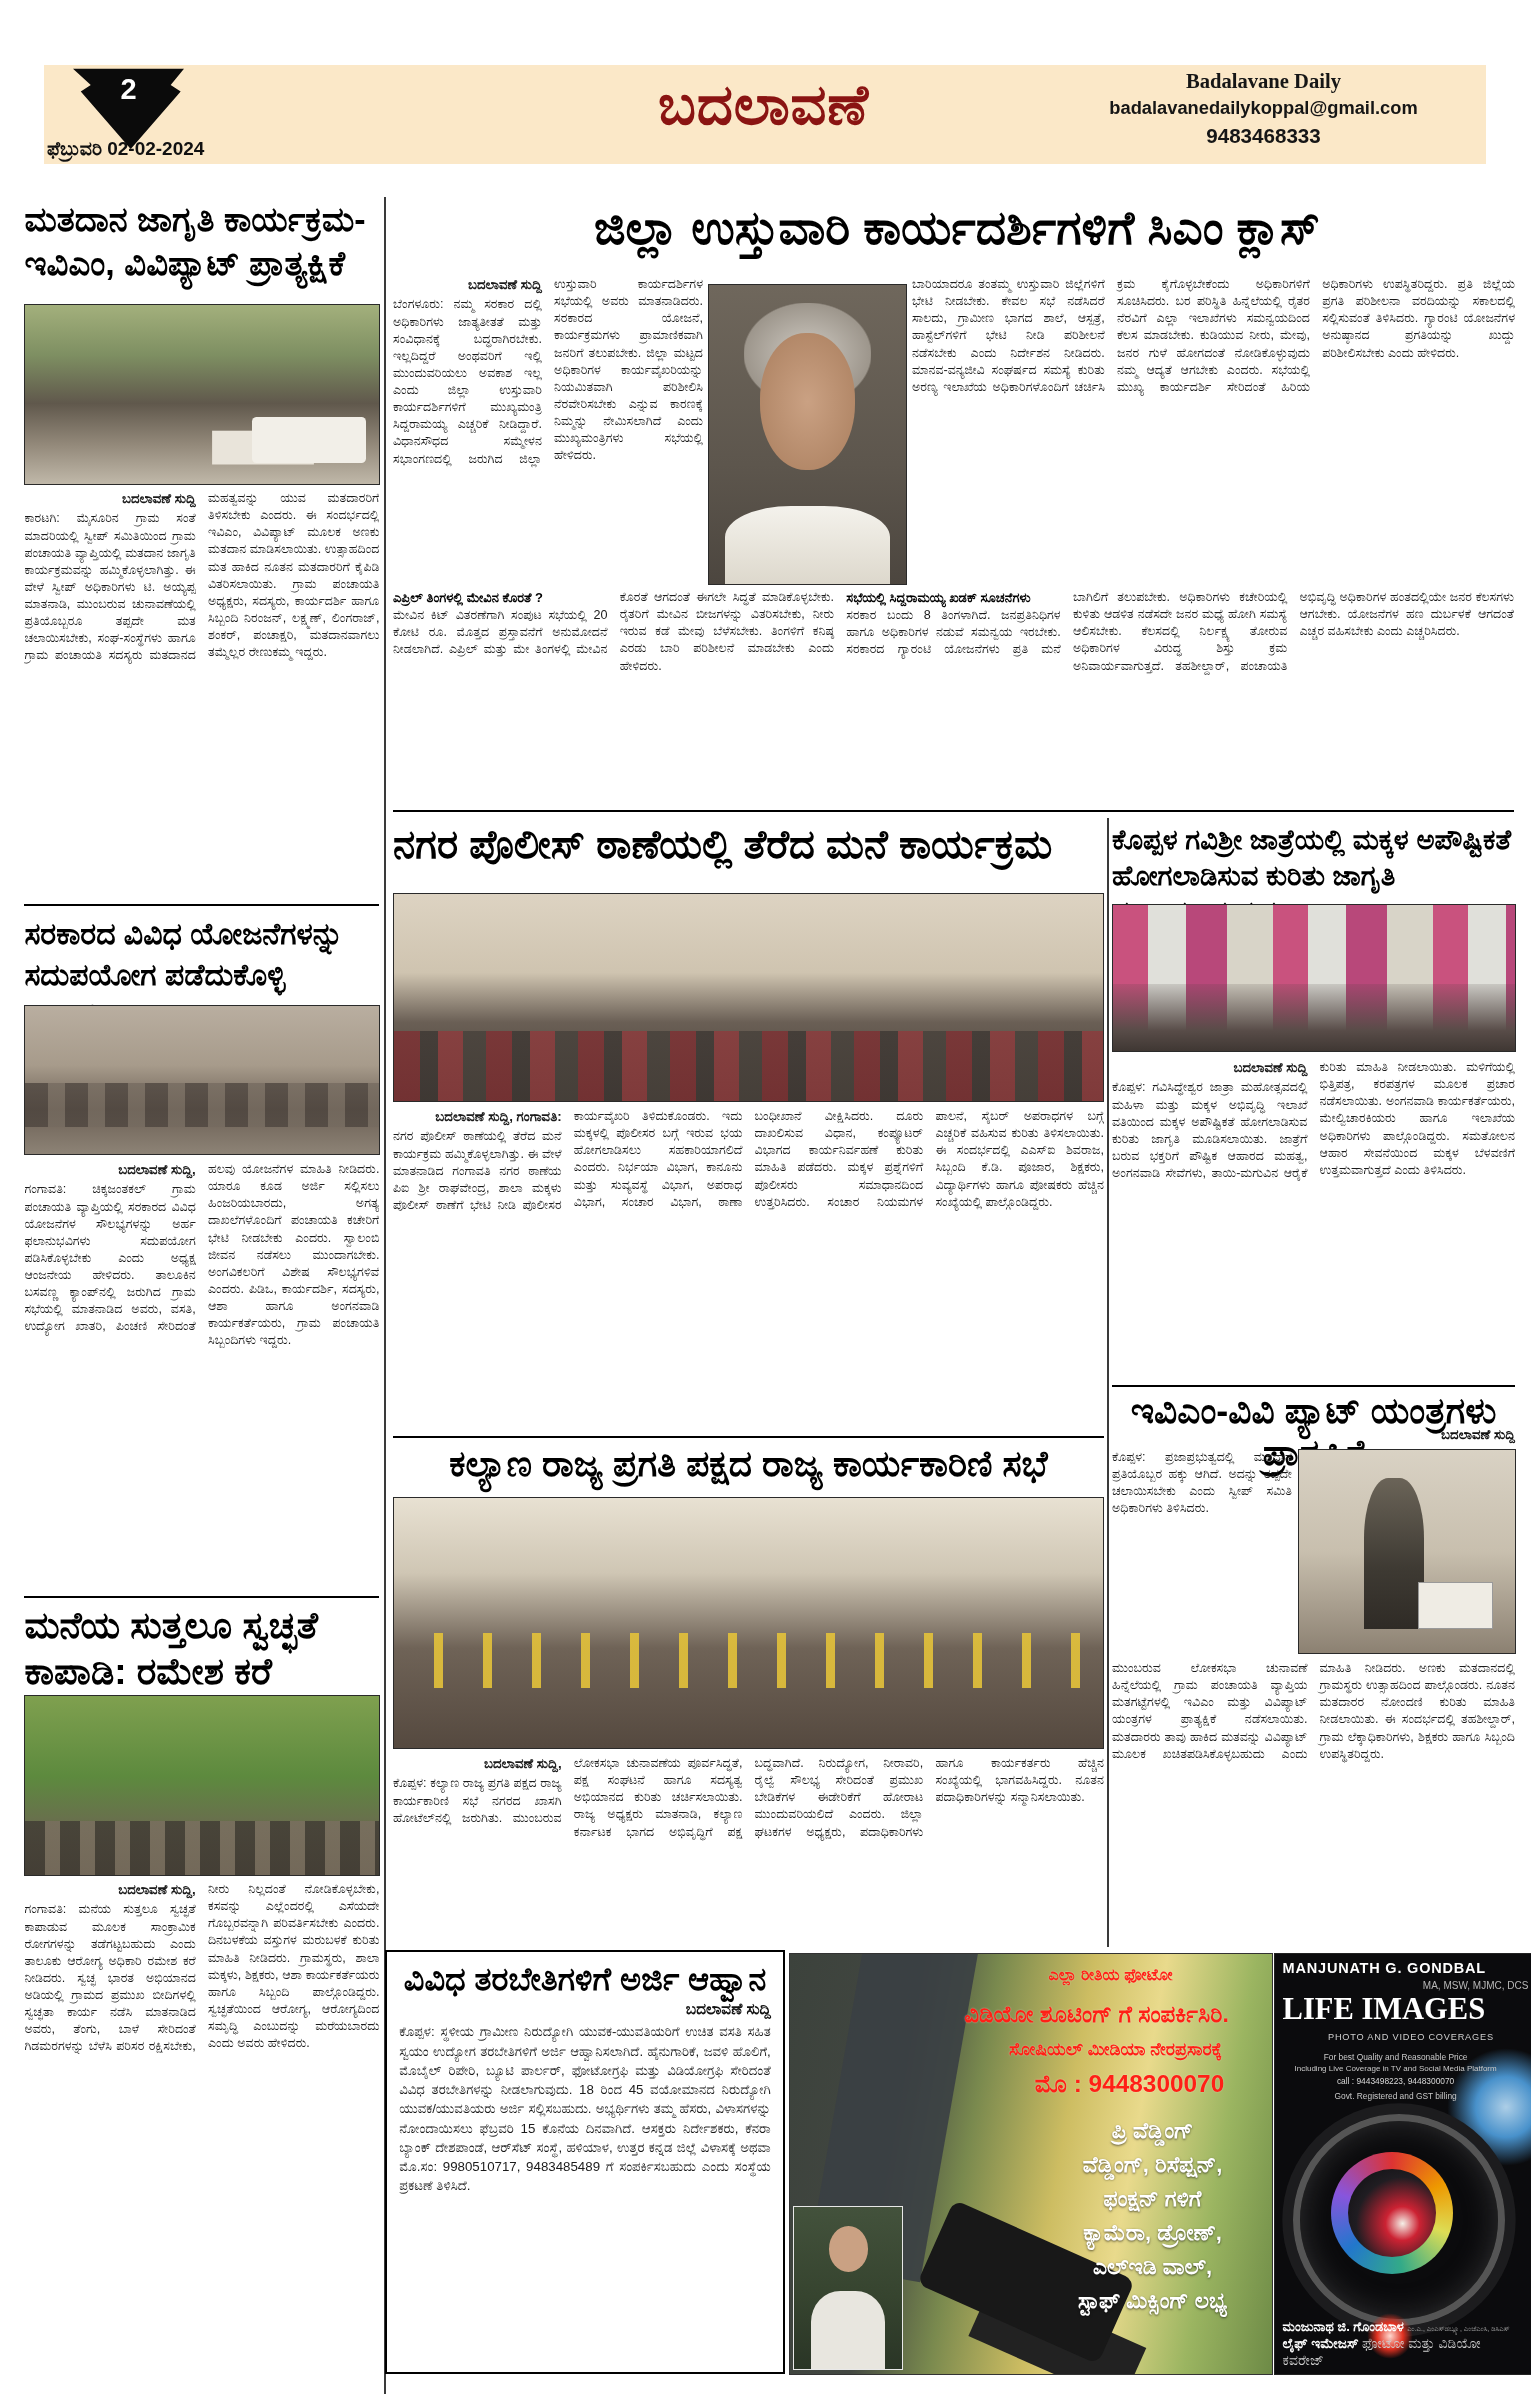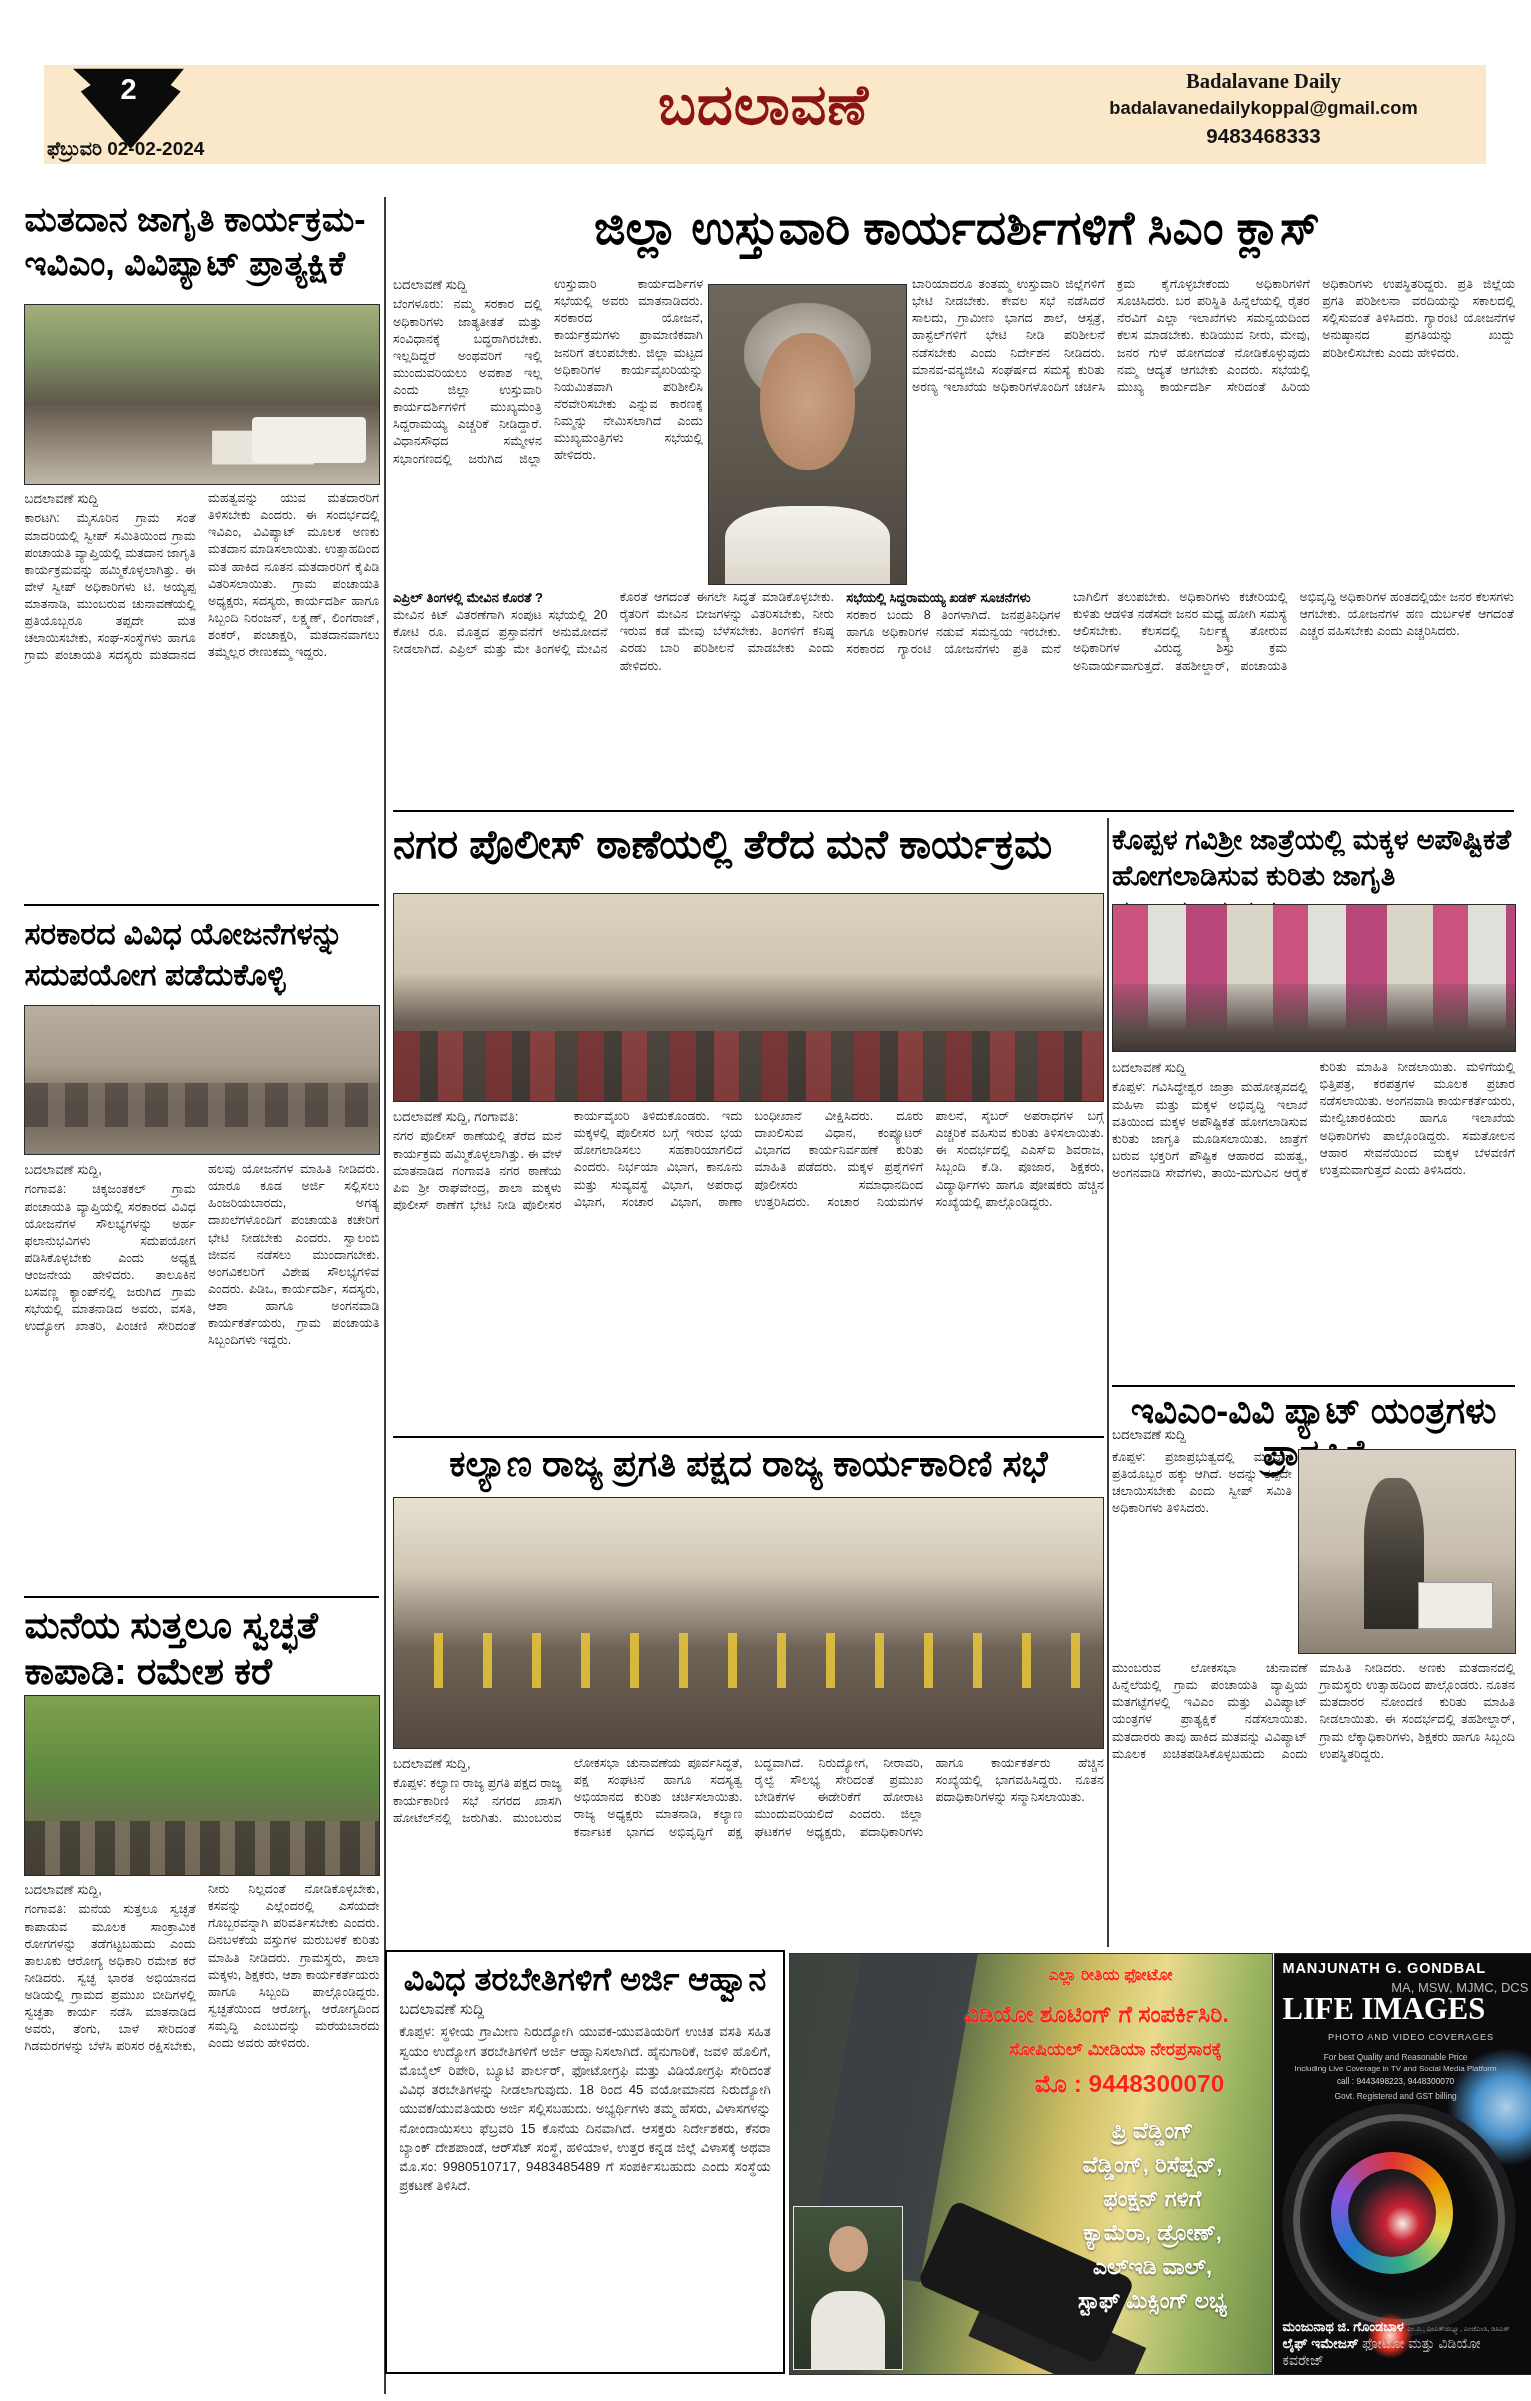--- a/index.html
+++ b/index.html
@@ -6,21 +6,21 @@
   .page{position:relative;width:1532px;height:2401px;background:#ffffff;
         font-family:"Liberation Sans","DejaVu Sans",sans-serif;color:#111;overflow:hidden;}
   .abs{position:absolute;}
   .hl{font-weight:700;color:#000;}
   .center{text-align:center;}
   .bodytxt{font-size:12.6px;line-height:1.36;color:#1b1b1b;text-align:justify;overflow:hidden;}
   .c2{column-count:2;column-gap:12.2px;}
   .c3{column-count:3;column-gap:12.2px;}
   .c4{column-count:4;column-gap:12.2px;}
   .c5{column-count:5;column-gap:12.2px;}
-  .byline{font-weight:400;text-align:left;font-size:13.3px;margin-bottom:2.3px;}
+  .byline{font-weight:700;text-align:right;font-size:13.3px;margin-bottom:2.3px;}
   .photo{position:absolute;border:0.8px solid #2a2a2a;overflow:hidden;}
   .rule{position:absolute;background:#000;}
   
   .band{position:absolute;left:44px;top:65px;width:1442px;height:99px;background:#fbe8c8;}
   .tri{position:absolute;left:73px;top:67px;width:111px;height:82px;background:#0b0b0b;
        clip-path:polygon(0% 2%,100% 2%,88% 22%,97% 30%,52% 100%,7% 30%,16% 22%);}
   .tri-num{position:absolute;left:73px;top:73px;width:111px;text-align:center;color:#fff;
        font-size:29px;font-weight:700;}
   .masthead{position:absolute;left:565px;top:72px;width:397px;text-align:center;
        font-size:56px;font-weight:700;color:#8a1412;letter-spacing:0.8px;}
@@ -211,21 +211,21 @@
     </div>
     <div class="photo ph-speaker" style="left:3.1px;top:252px;width:108px;height:162px;border:1.5px solid #e8e8e8;">
       <div class="head"></div>
       <div class="shirt"></div>
     </div>
   </div>
 
   <div class="ad-life" style="left:1274px;top:1953px;width:241px;height:420px;padding-left:20px;">
     <div class="flare-blue"></div>
     <div class="abs" style="left:7.6px;top:6.1px;font-size:14.5px;font-weight:700;color:#fff;letter-spacing:0.8px;">MANJUNATH G. GONDBAL</div>
-    <div class="abs" style="right:7.6px;top:26px;font-size:13px;color:#b9b9b9;">MA, MSW, MJMC, DCS</div>
+    <div class="abs" style="right:7.6px;top:26px;font-size:10px;color:#b9b9b9;">MA, MSW, MJMC, DCS</div>
     <div class="abs" style="left:7.6px;top:38px;font-size:30.5px;font-weight:700;color:#fff;font-family:'Liberation Serif','DejaVu Serif',serif;">LIFE IMAGES</div>
     <div class="abs" style="left:53px;top:78px;font-size:9.2px;color:#cfcfcf;letter-spacing:0.8px;">PHOTO AND VIDEO COVERAGES</div>
     <div class="abs center" style="left:7.6px;top:98px;width:226px;font-size:8.4px;color:#c9c9c9;">For best Quality and Reasonable Price</div>
     <div class="abs center" style="left:4.6px;top:110px;width:232px;font-size:8px;color:#c9c9c9;">Including Live Coverage in TV and Social Media Platform</div>
     <div class="abs center" style="left:7.6px;top:122px;width:226px;font-size:8.4px;color:#d9d9d9;">call : 9443498223, 9448300070</div>
     <div class="abs center" style="left:7.6px;top:137px;width:226px;font-size:8.4px;color:#c9c9c9;">Govt. Registered and GST billing</div>
     <div class="lens-outer">
       <div class="lens-mid">
         <div class="lens-core"></div>
       </div>

